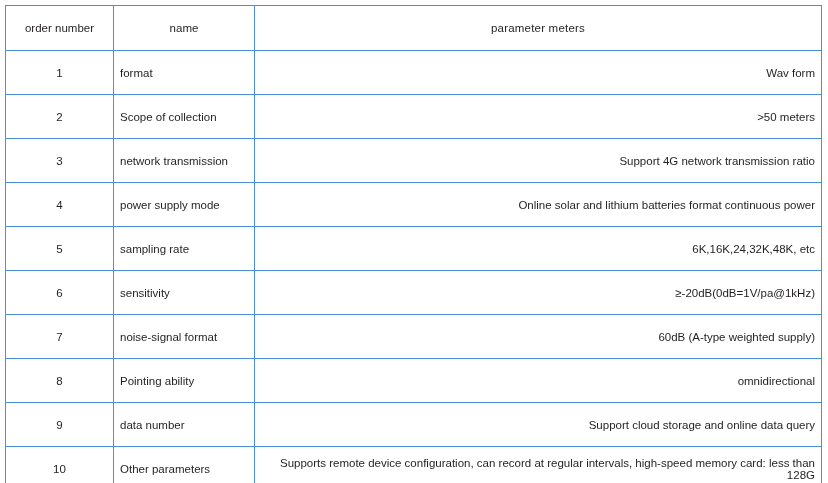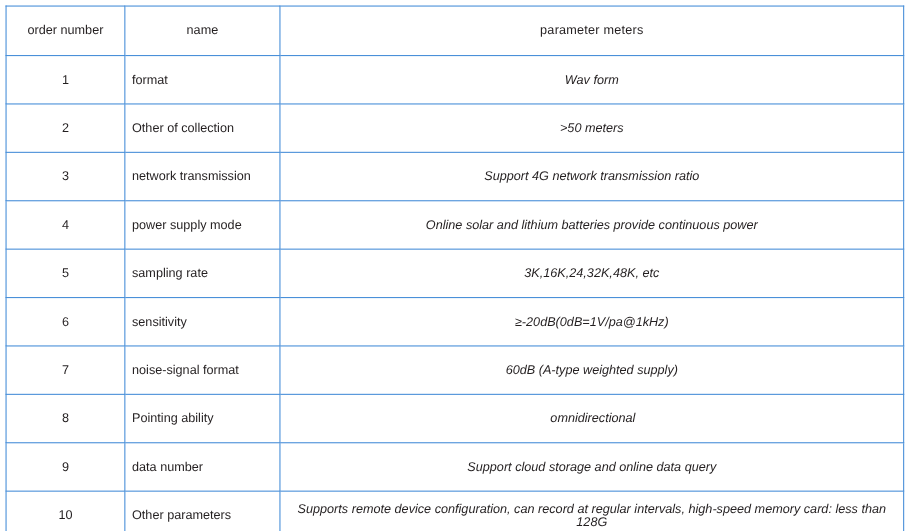--- a/index.html
+++ b/index.html
@@ -45,23 +45,22 @@
   tr.row td {
     height: 43px;
   }
   td.num {
     text-align: center;
   }
   td.nm {
     text-align: left;
   }
   td.val {
-    text-align: center;
+    text-align: right;
     padding-left: 9px;
-    font-style: italic;
   }
   td.val.indent {
     padding-left: 8px;
   }
   .hdr-value {
     letter-spacing: 0.2px;
   }
 </style>
 </head>
 <body>
@@ -81,40 +80,40 @@
       </tr>
 
       <tr class="row">
         <td class="num">1</td>
         <td class="nm">format</td>
         <td class="val">Wav form</td>
       </tr>
 
       <tr class="row">
         <td class="num">2</td>
-        <td class="nm">Other of collection</td>
+        <td class="nm">Scope of collection</td>
         <td class="val">&gt;50 meters</td>
       </tr>
 
       <tr class="row">
         <td class="num">3</td>
         <td class="nm">network transmission</td>
         <td class="val">Support 4G network transmission ratio</td>
       </tr>
 
       <tr class="row">
         <td class="num">4</td>
         <td class="nm">power supply mode</td>
-        <td class="val">Online solar and lithium batteries provide continuous power</td>
+        <td class="val">Online solar and lithium batteries format continuous power</td>
       </tr>
 
       <tr class="row">
         <td class="num">5</td>
         <td class="nm">sampling rate</td>
-        <td class="val">3K,16K,24,32K,48K, etc</td>
+        <td class="val">6K,16K,24,32K,48K, etc</td>
       </tr>
 
       <tr class="row">
         <td class="num">6</td>
         <td class="nm">sensitivity</td>
         <td class="val">≥-20dB(0dB=1V/pa@1kHz)</td>
       </tr>
 
       <tr class="row">
         <td class="num">7</td>

